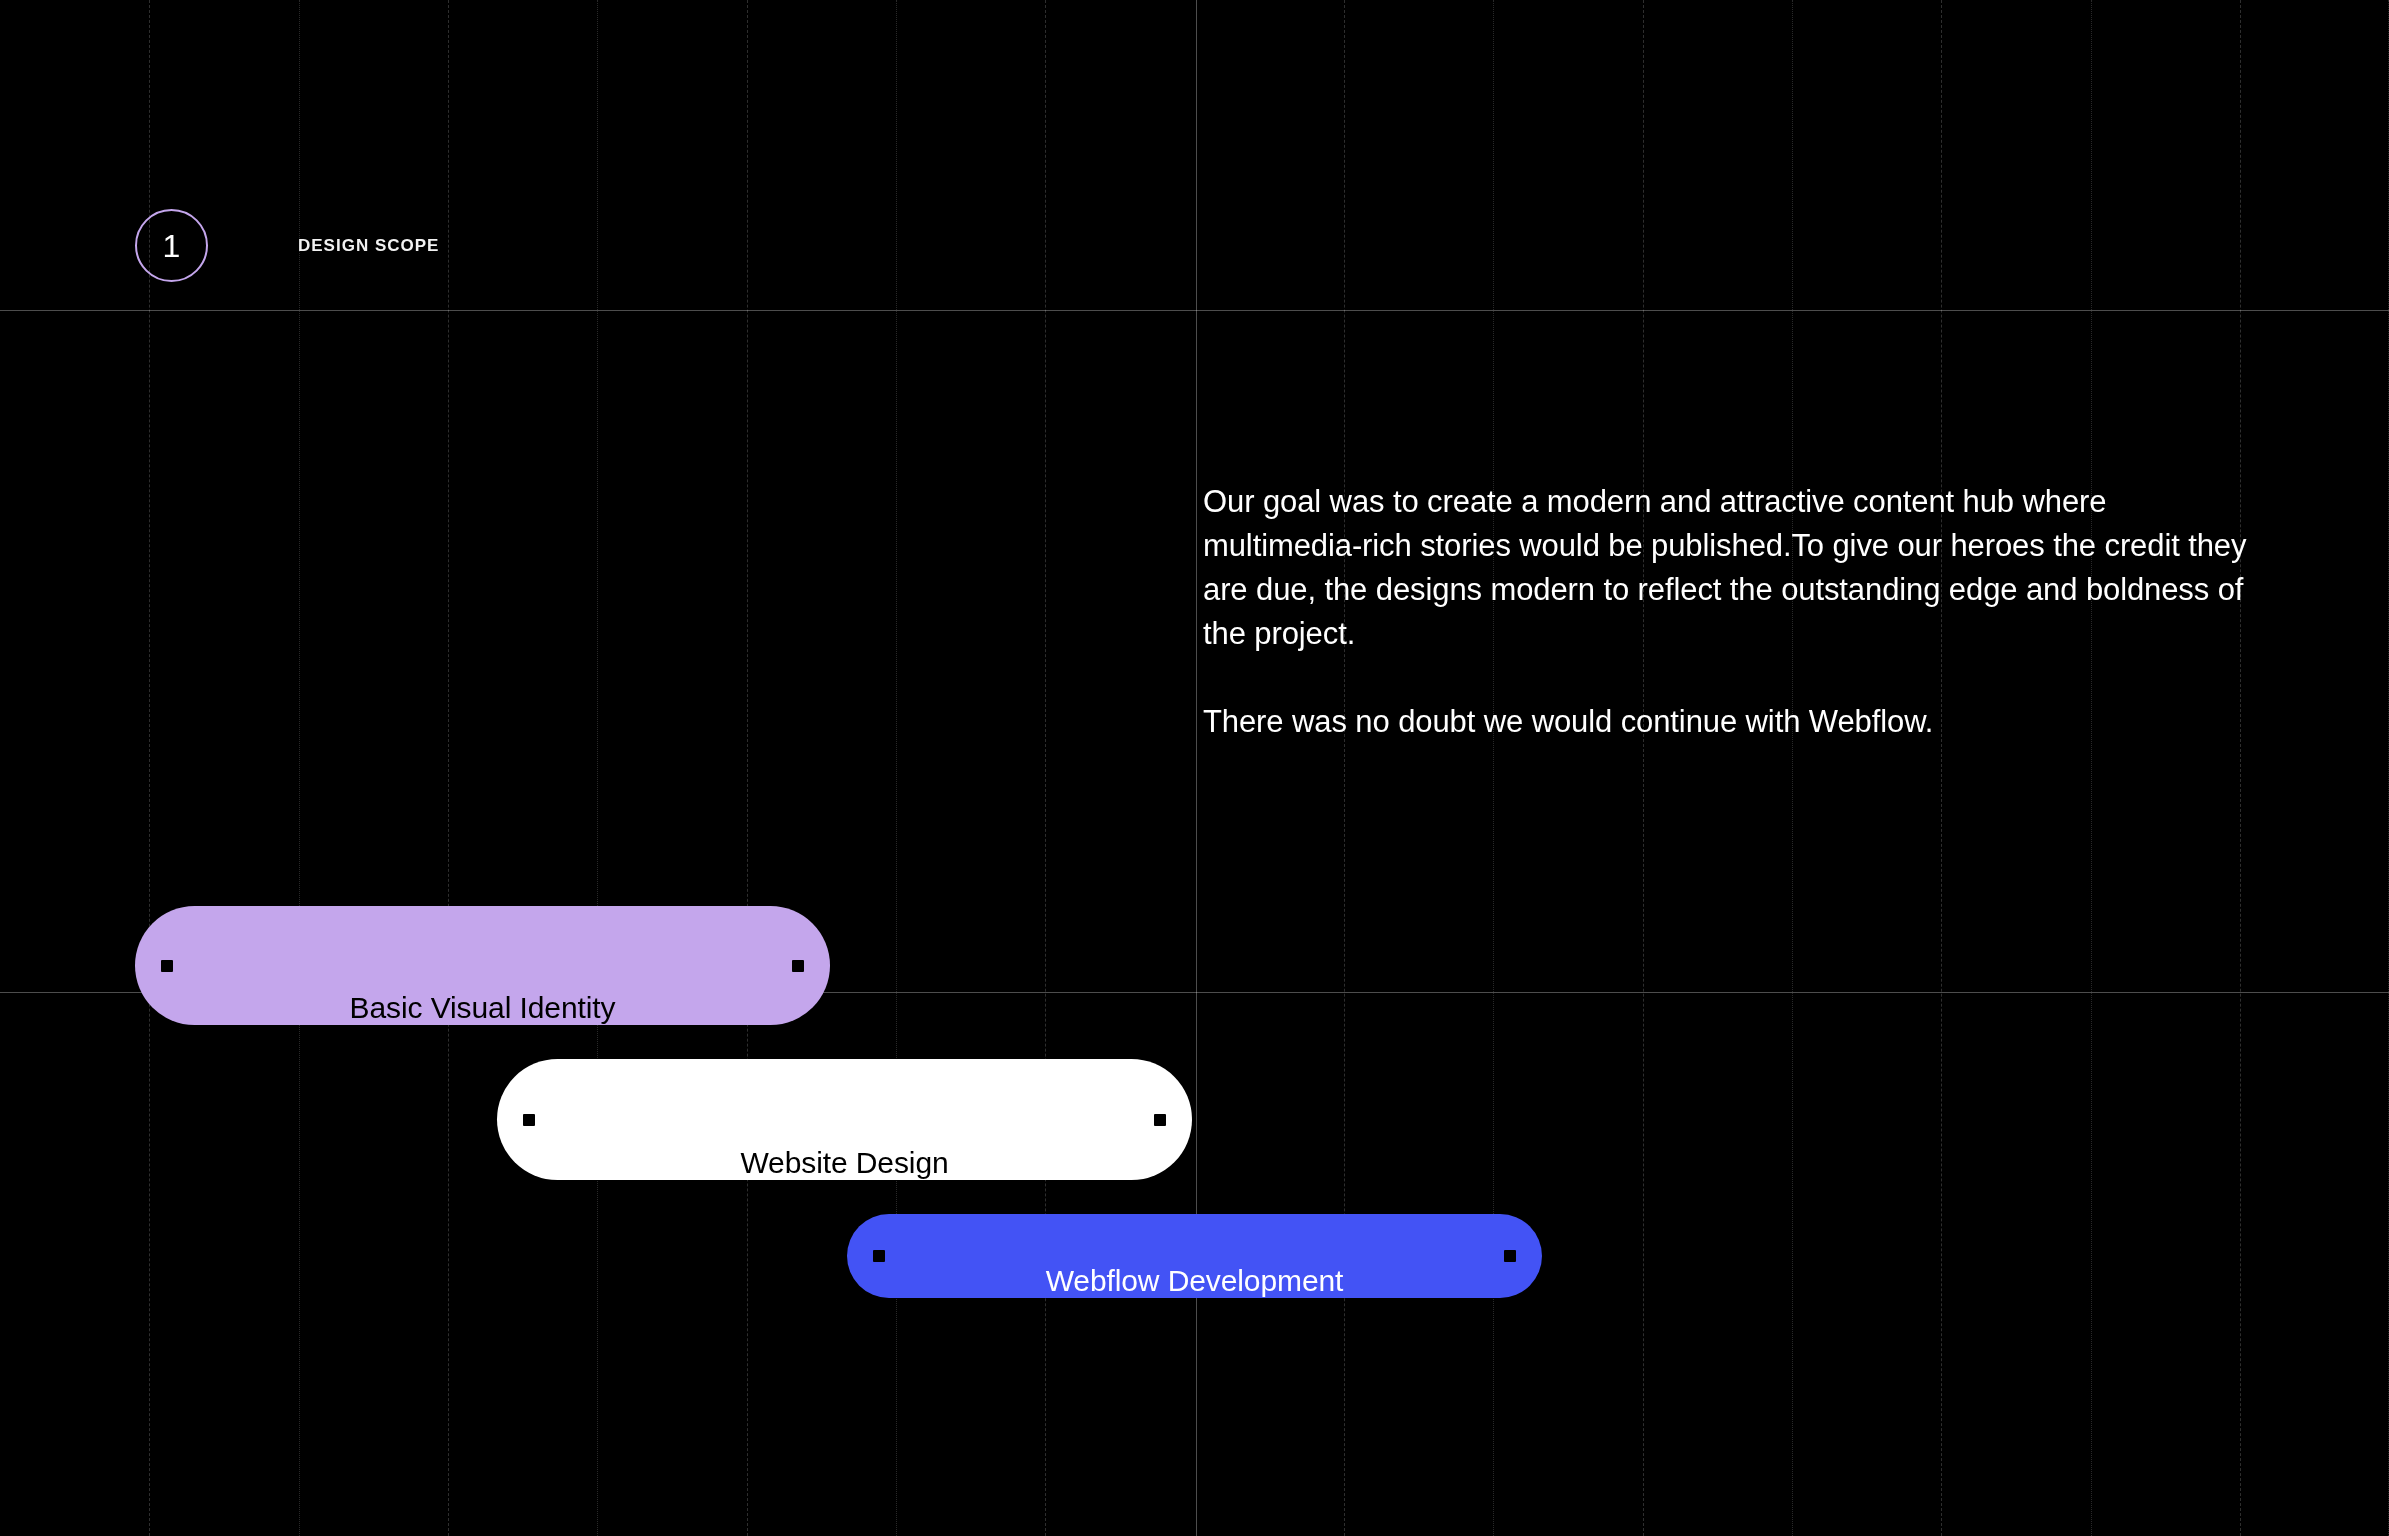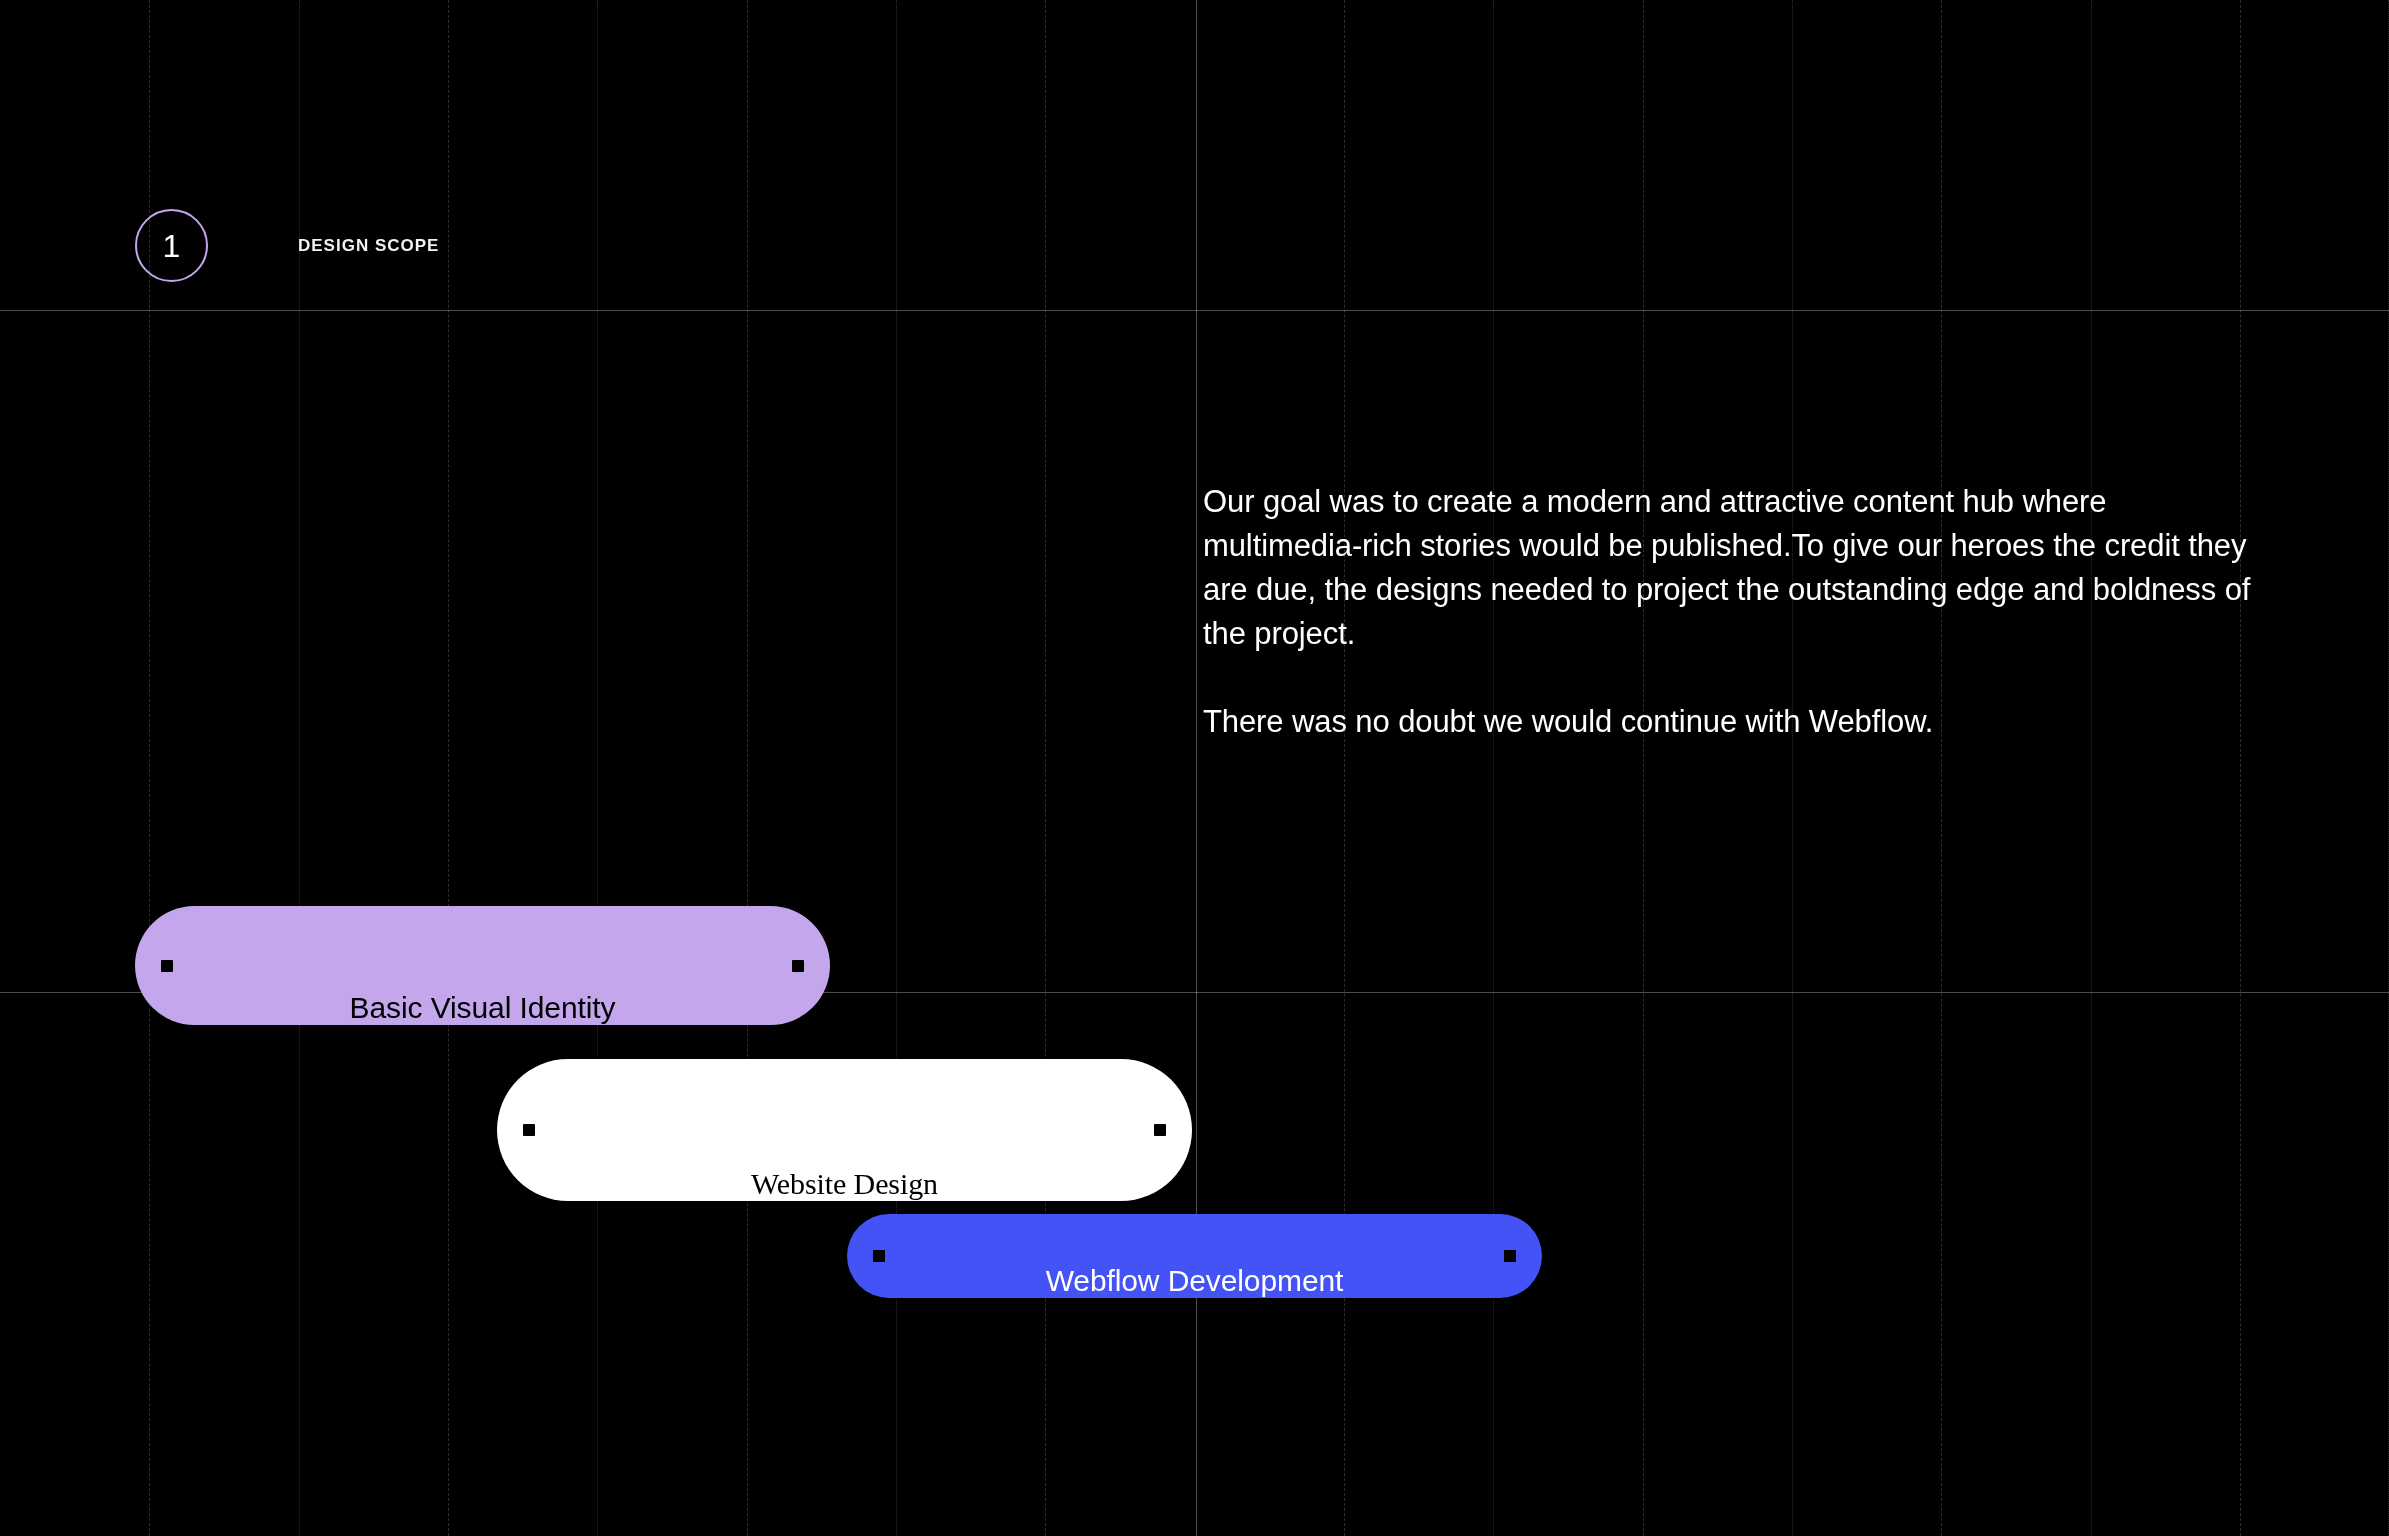--- a/index.html
+++ b/index.html
@@ -135,21 +135,21 @@
   }
   .handle.left  { left:25.6px; }
   .handle.right { right:25.6px; }
 
   #pill-identity {
     left:135px;  top:906px;
     width:695px; height:119px;
   }
   #pill-website {
     left:497px;  top:1059px;
-    width:695px; height:142px;font-family:Liberation Serif, serif;
+    width:695px; height:121px;
   }
   #pill-webflow {
     left:847px;  top:1214px;
     width:695px; height:84px;
   }
 </style>
 </head>
 <body>
 
 <div id="stage">
@@ -177,21 +177,21 @@
   </div>
 
   <div id="section-header">
     <div id="step-badge">
       <span class="num">1</span>
     </div>
     <div id="section-label">DESIGN SCOPE</div>
   </div>
 
   <div id="copy-block">
-    <p>Our goal was to create a modern and attractive content hub where multimedia-rich stories would be published.To give our heroes the credit they are due, the designs needed to project the outstanding edge and boldness of the project.</p>
+    <p>Our goal was to create a modern and attractive content hub where multimedia-rich stories would be published.To give our heroes the credit they are due, the designs modern to reflect the outstanding edge and boldness of the project.</p>
     <p>There was no doubt we would continue with Webflow.</p>
   </div>
 
   <div class="pill" id="pill-identity" style="background:#C4A6EC">
     <span class="handle left"></span>
     <span class="pill-label" style="color:#000000">Basic Visual Identity</span>
     <span class="handle right"></span>
   </div>
 
   <div class="pill" id="pill-website" style="background:#FFFFFF">

